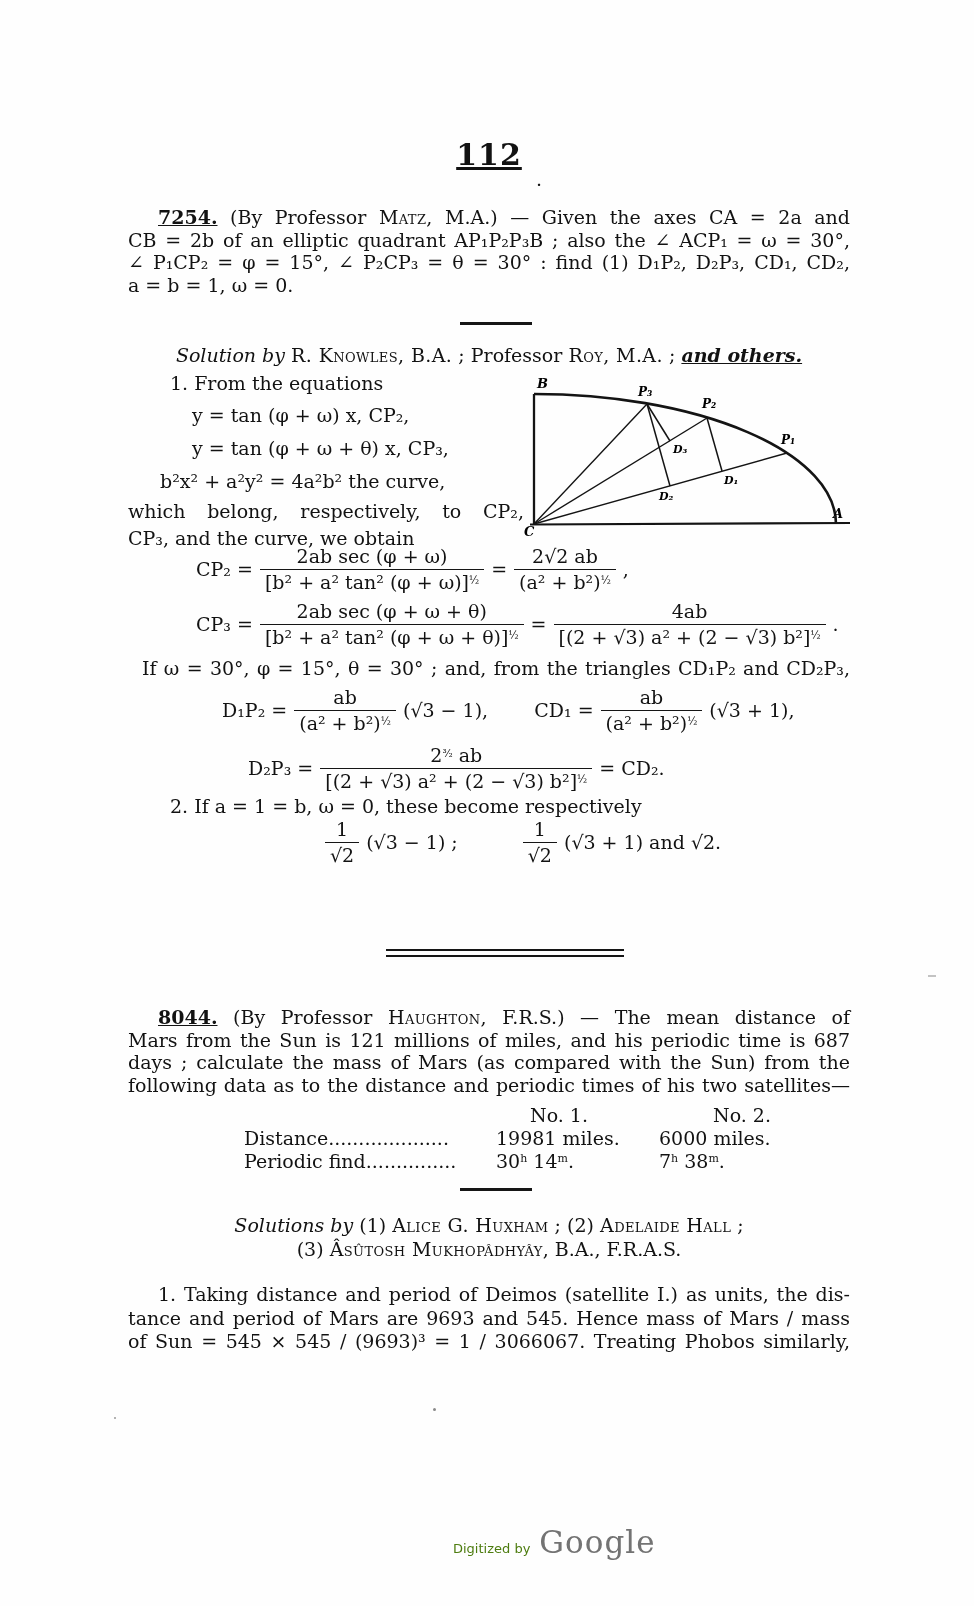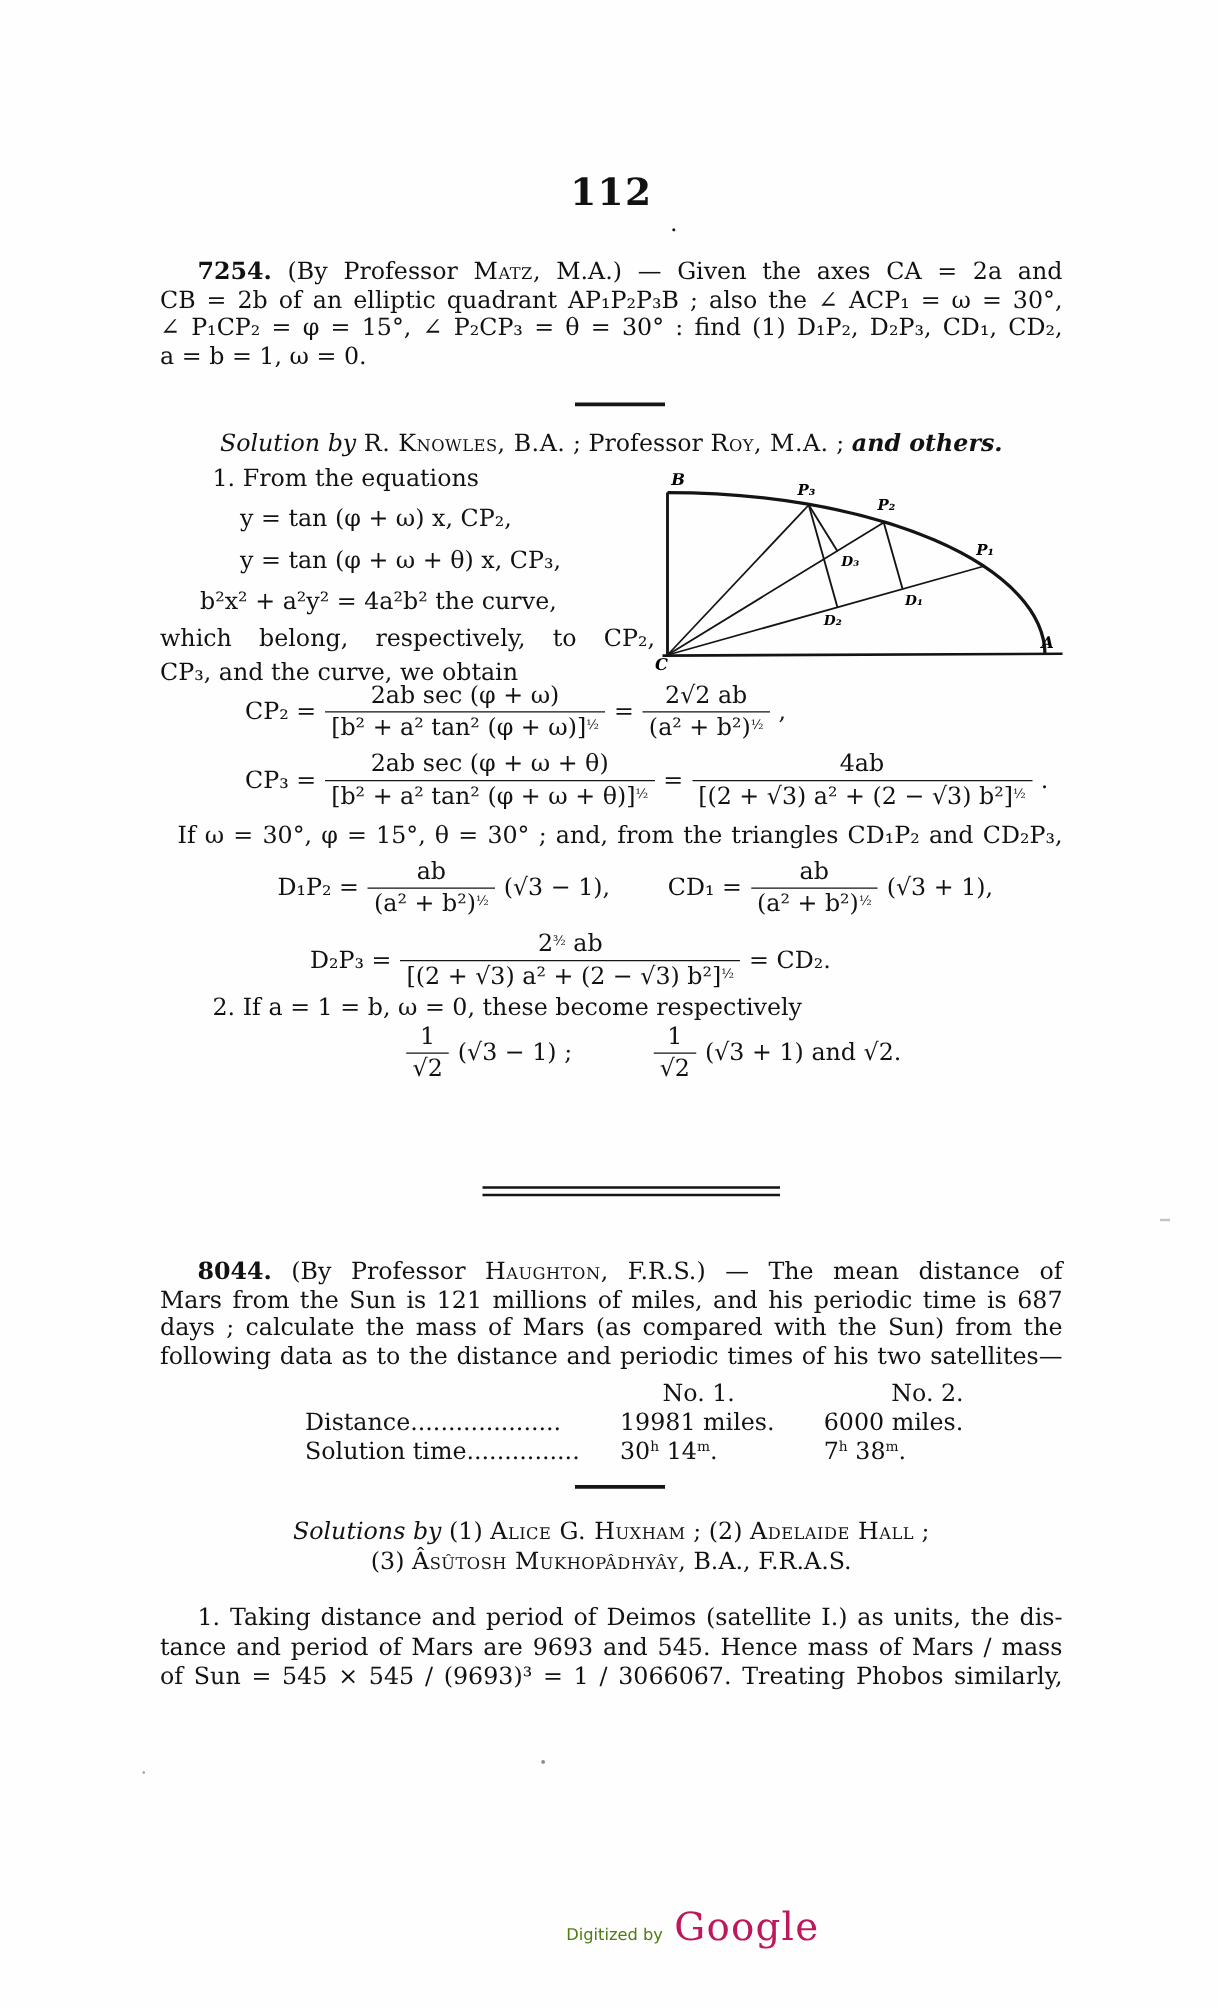--- a/index.html
+++ b/index.html
@@ -8,40 +8,40 @@
     background:#fefefe;color:#121212;
     font-family:"DejaVu Serif","DejaVu Sans","Liberation Serif",serif;
     font-size:19px;line-height:22.5px;
   }
   .abs{position:absolute;}
   .col{left:128px;width:722px;}
   .jl{text-align:justify;text-align-last:justify;}
   .indent{text-indent:30px;}
   .sc{font-variant:small-caps;letter-spacing:.4px;}
   .it{font-style:italic;}
-  .b{font-weight:bold;}
+  .b{font-weight:bold;text-decoration:underline;}
   .center{text-align:center;}
   .rule{background:#161616;height:3px;}
   .druled{border-top:2px solid #151515;border-bottom:2px solid #151515;height:4px;}
   .mathline{display:flex;align-items:center;white-space:pre;}
   .frac{display:inline-flex;flex-direction:column;align-items:center;margin:0 7px;vertical-align:middle;}
   .frac .num{display:block;padding:0 5px 1px;text-align:center;}
   .frac .den{display:block;border-top:1.7px solid #151515;padding:1px 5px 0;text-align:center;}
   sup.fx{font-size:10.5px;vertical-align:5px;line-height:0;}
   sup.un{font-size:11px;vertical-align:6px;line-height:0;}
   .gap{display:inline-block;width:34px;}
   .speck{position:absolute;border-radius:50%;background:#8a8a8a;}
   .tbl{line-height:23px;}
   .tbl .trow{display:flex;}
   .tbl .c0{width:252px;}
   .tbl .c1{width:163px;}
   .tbl .c2{width:150px;}
   .wm{display:flex;align-items:baseline;gap:9px;color:#b5b5b5;}
   .wm .small{font-family:"DejaVu Sans","Liberation Sans",sans-serif;font-size:13px;color:#4d7c0f;}
-  .wm .logo{font-family:"DejaVu Serif",serif;font-size:31px;letter-spacing:1px;color:#be185d;}
+  .wm .logo{font-family:"DejaVu Serif",serif;font-size:31px;letter-spacing:1px;color:#737373;}
   svg text{font-family:"DejaVu Serif",serif;font-style:italic;font-weight:bold;}
 </style>
 </head>
 <body>
 
 <div class="abs col center b" style="top:138px;font-size:30px;line-height:34px;letter-spacing:1px;">112</div>
 <div class="abs" style="left:536px;top:168px;font-size:19px;">.</div>
 
 <div class="abs col" style="top:206px;">
   <div class="jl indent"><span class="b">7254.</span><span>  (By Professor </span><span class="sc">Matz</span><span>, M.A.) — Given the axes  CA = 2a and</span></div>
@@ -142,21 +142,21 @@
     <span class="c0"></span>
     <span class="c1" style="padding-left:34px;">No. 1.</span>
     <span class="c2" style="padding-left:20px;">No. 2.</span>
   </div>
   <div class="trow">
     <span class="c0">Distance....................</span>
     <span class="c1">19981 miles.</span>
     <span class="c2">6000 miles.</span>
   </div>
   <div class="trow">
-    <span class="c0">Solution time...............</span>
+    <span class="c0">Periodic find...............</span>
     <span class="c1"><span>30</span><sup class="un">h</sup><span> 14</span><sup class="un">m</sup><span>.</span></span>
     <span class="c2"><span>7</span><sup class="un">h</sup><span> 38</span><sup class="un">m</sup><span>.</span></span>
   </div>
 </div>
 
 <div class="abs rule" style="left:460px;top:1188px;width:72px;"></div>
 
 <div class="abs col center" style="top:1213px;line-height:24px;">
   <div><span class="it">Solutions by </span><span>(1) </span><span class="sc">Alice G. Huxham</span><span> ;  (2) </span><span class="sc">Adelaide Hall</span><span> ;</span></div>
   <div><span>(3) </span><span class="sc">Âsûtosh Mukhopâdhyây</span><span>, B.A., F.R.A.S.</span></div>

